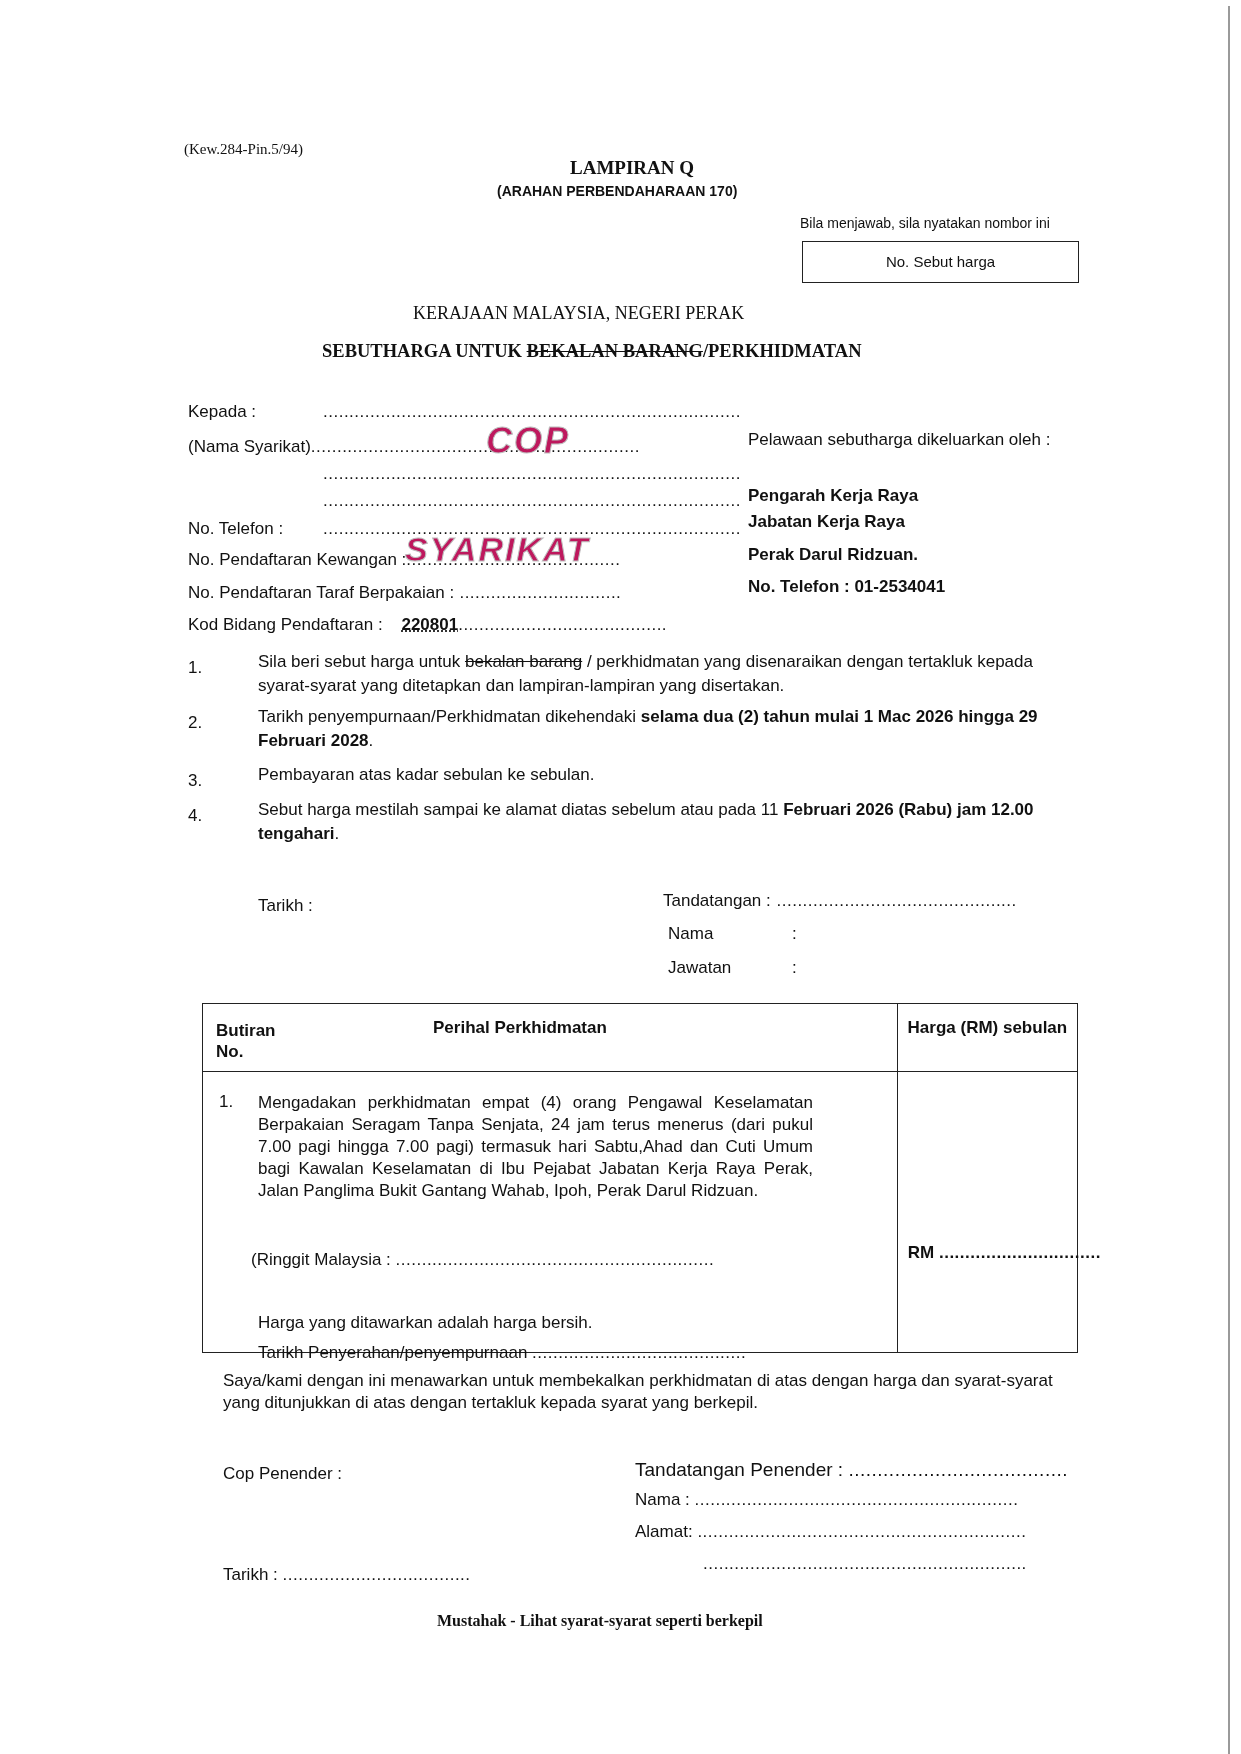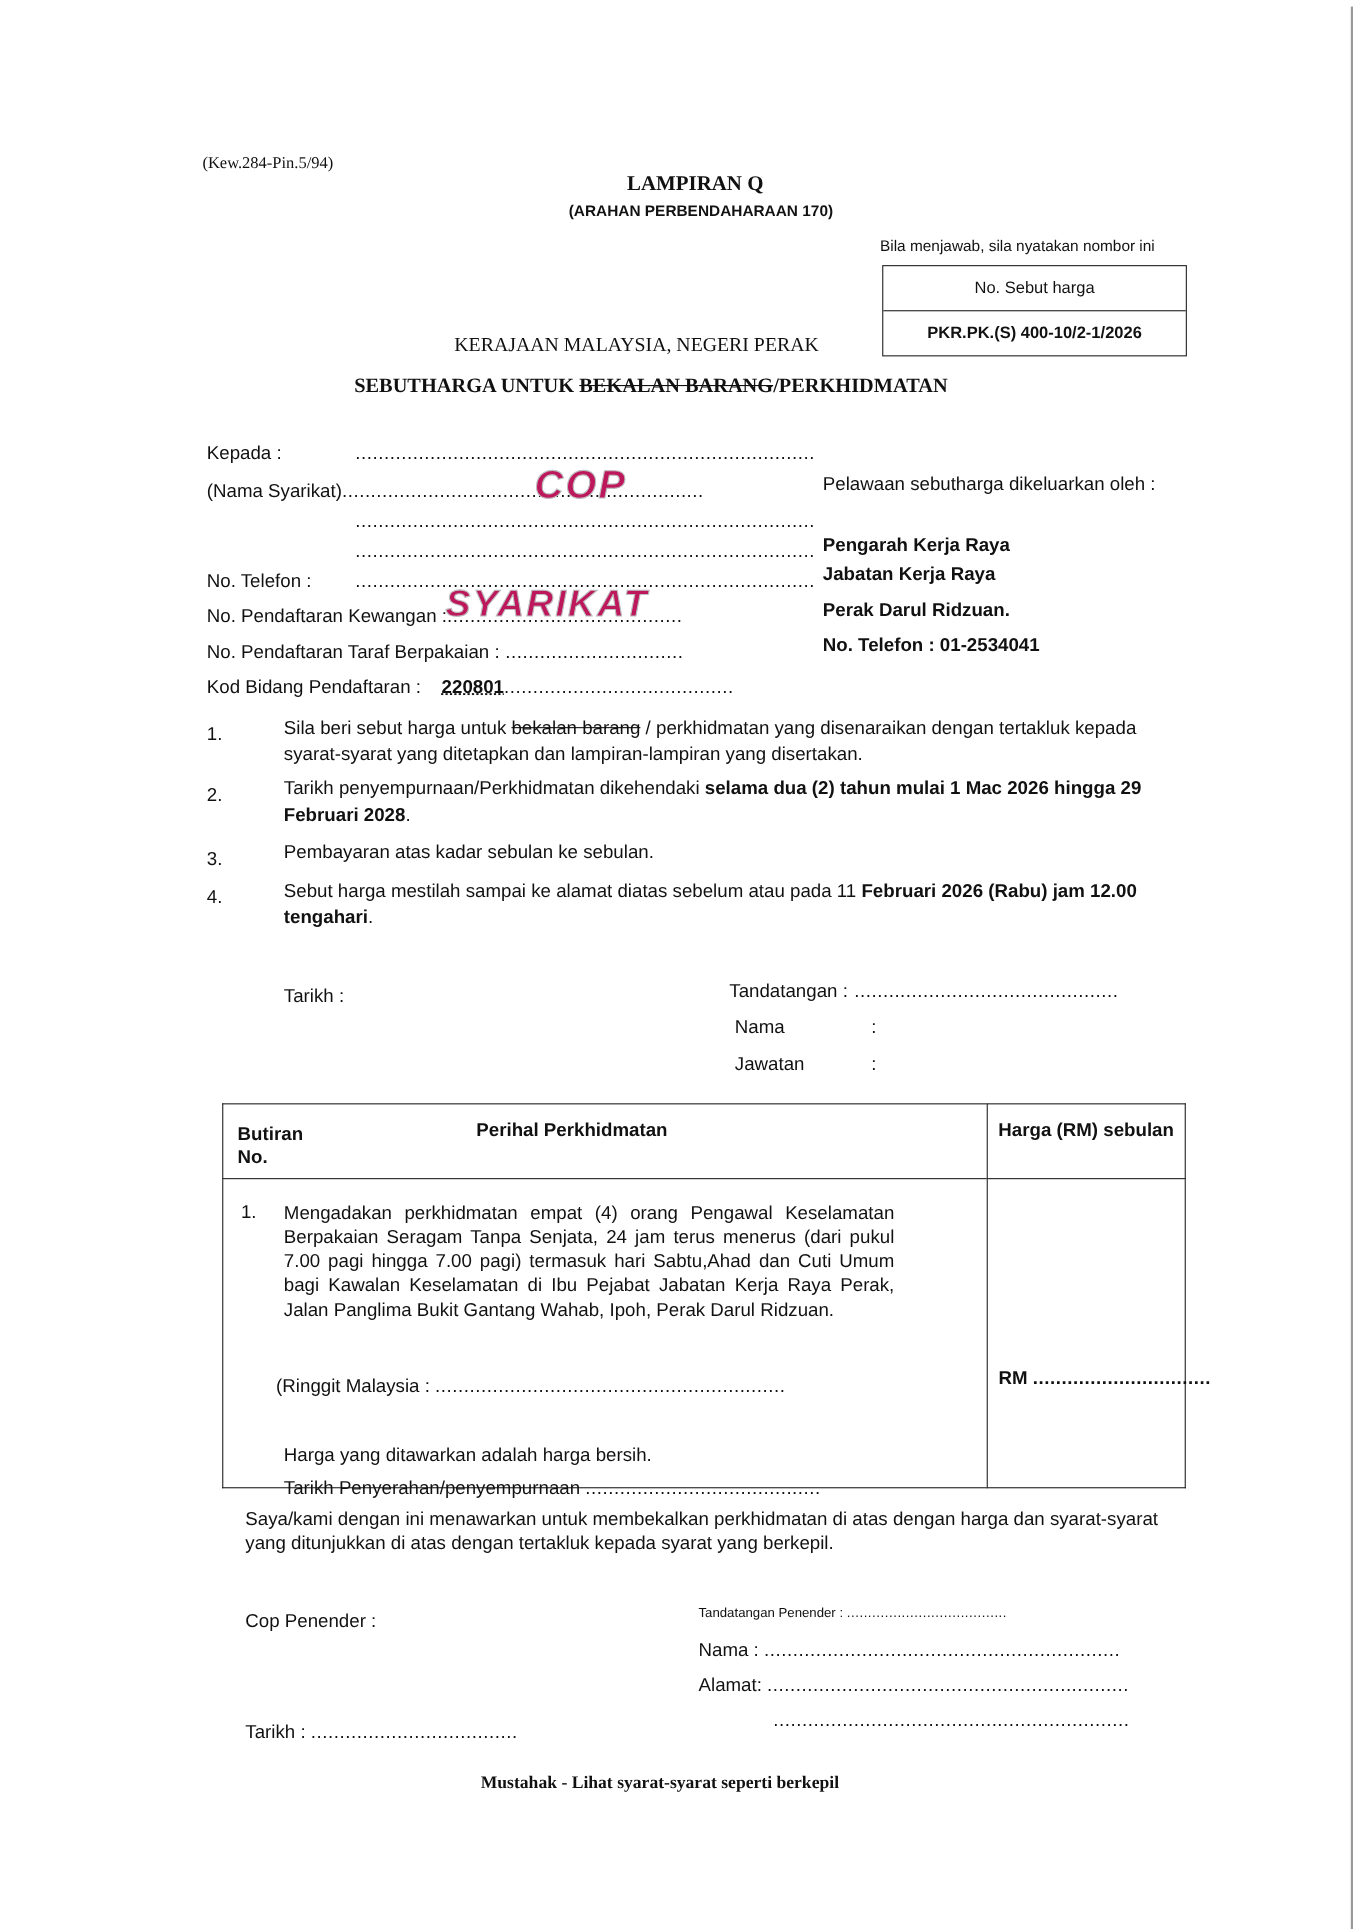--- a/index.html
+++ b/index.html
@@ -40,26 +40,25 @@
     .stamp { position: absolute; color: #be185d; font-style: italic; font-weight: bold; letter-spacing: 2px;
              -webkit-text-stroke: 1px #bdbdbd; }
   </style>
 </head>
 <body>
 
 <div class="page-edge"></div>
 
 <div class="abs serif" style="left:184px; top:141px; font-size:15px;">(Kew.284-Pin.5/94)</div>
 <div class="abs serif b" style="left:570px; top:157px; font-size:19px;">LAMPIRAN Q</div>
-<div class="abs sans b" style="left:497px; top:183px; font-size:14px;margin-left:20px;">(ARAHAN PERBENDAHARAAN 170)</div>
+<div class="abs sans b" style="left:497px; top:183px; font-size:14px;">(ARAHAN PERBENDAHARAAN 170)</div>
 <div class="abs sans" style="left:800px; top:215px; font-size:14px;">Bila menjawab, sila nyatakan nombor ini</div>
 
 <div class="ref-box">
   <div class="cell">No. Sebut harga</div>
-  <div class="cell b">PKR.PK.(S) 400-10/2-1/2026</div>
 </div>
 
 <div class="abs serif" style="left:413px; top:303px; font-size:18px;">KERAJAAN MALAYSIA, NEGERI PERAK</div>
 <div class="abs serif b" style="left:322px; top:341px; font-size:18.5px;">
   <span>SEBUTHARGA UNTUK </span><span class="strike">BEKALAN BARANG</span><span>/PERKHIDMATAN</span>
 </div>
 
 <div class="form-row" style="top:402px;">
   <span>Kepada :</span>
   <span class="dots" style="position:absolute; left:135px;">................................................................................</span>
@@ -141,21 +140,21 @@
     <td style="position:relative;">
       <span class="abs b" style="left:10px; top:171px;"><span>RM</span> <span class="dots">...............................</span></span>
     </td>
   </tr>
 </tbody>
   </table>
 
 <div class="abs" style="left:223px; top:1370px; width:830px; font-size:17px; line-height:22px; white-space:normal;">Saya/kami dengan ini menawarkan untuk membekalkan perkhidmatan di atas dengan harga dan syarat-syarat yang ditunjukkan di atas dengan tertakluk kepada syarat yang berkepil.</div>
 
 <div class="abs" style="left:223px; top:1464px; font-size:17px;">Cop Penender :</div>
-<div class="abs" style="left:635px; top:1459px; font-size:12px;">
+<div class="abs" style="left:635px; top:1459px; font-size:19px;">
   <span>Tandatangan Penender :</span> <span class="dots">......................................</span>
 </div>
 <div class="abs" style="left:635px; top:1490px; font-size:17px;">
   <span>Nama :</span> <span class="dots">..............................................................</span>
 </div>
 <div class="abs" style="left:635px; top:1522px; font-size:17px;">
   <span>Alamat:</span> <span class="dots">...............................................................</span>
 </div>
 <div class="abs" style="left:703px; top:1554px; font-size:17px;"><span class="dots">..............................................................</span></div>
 <div class="abs" style="left:223px; top:1565px; font-size:17px;">

